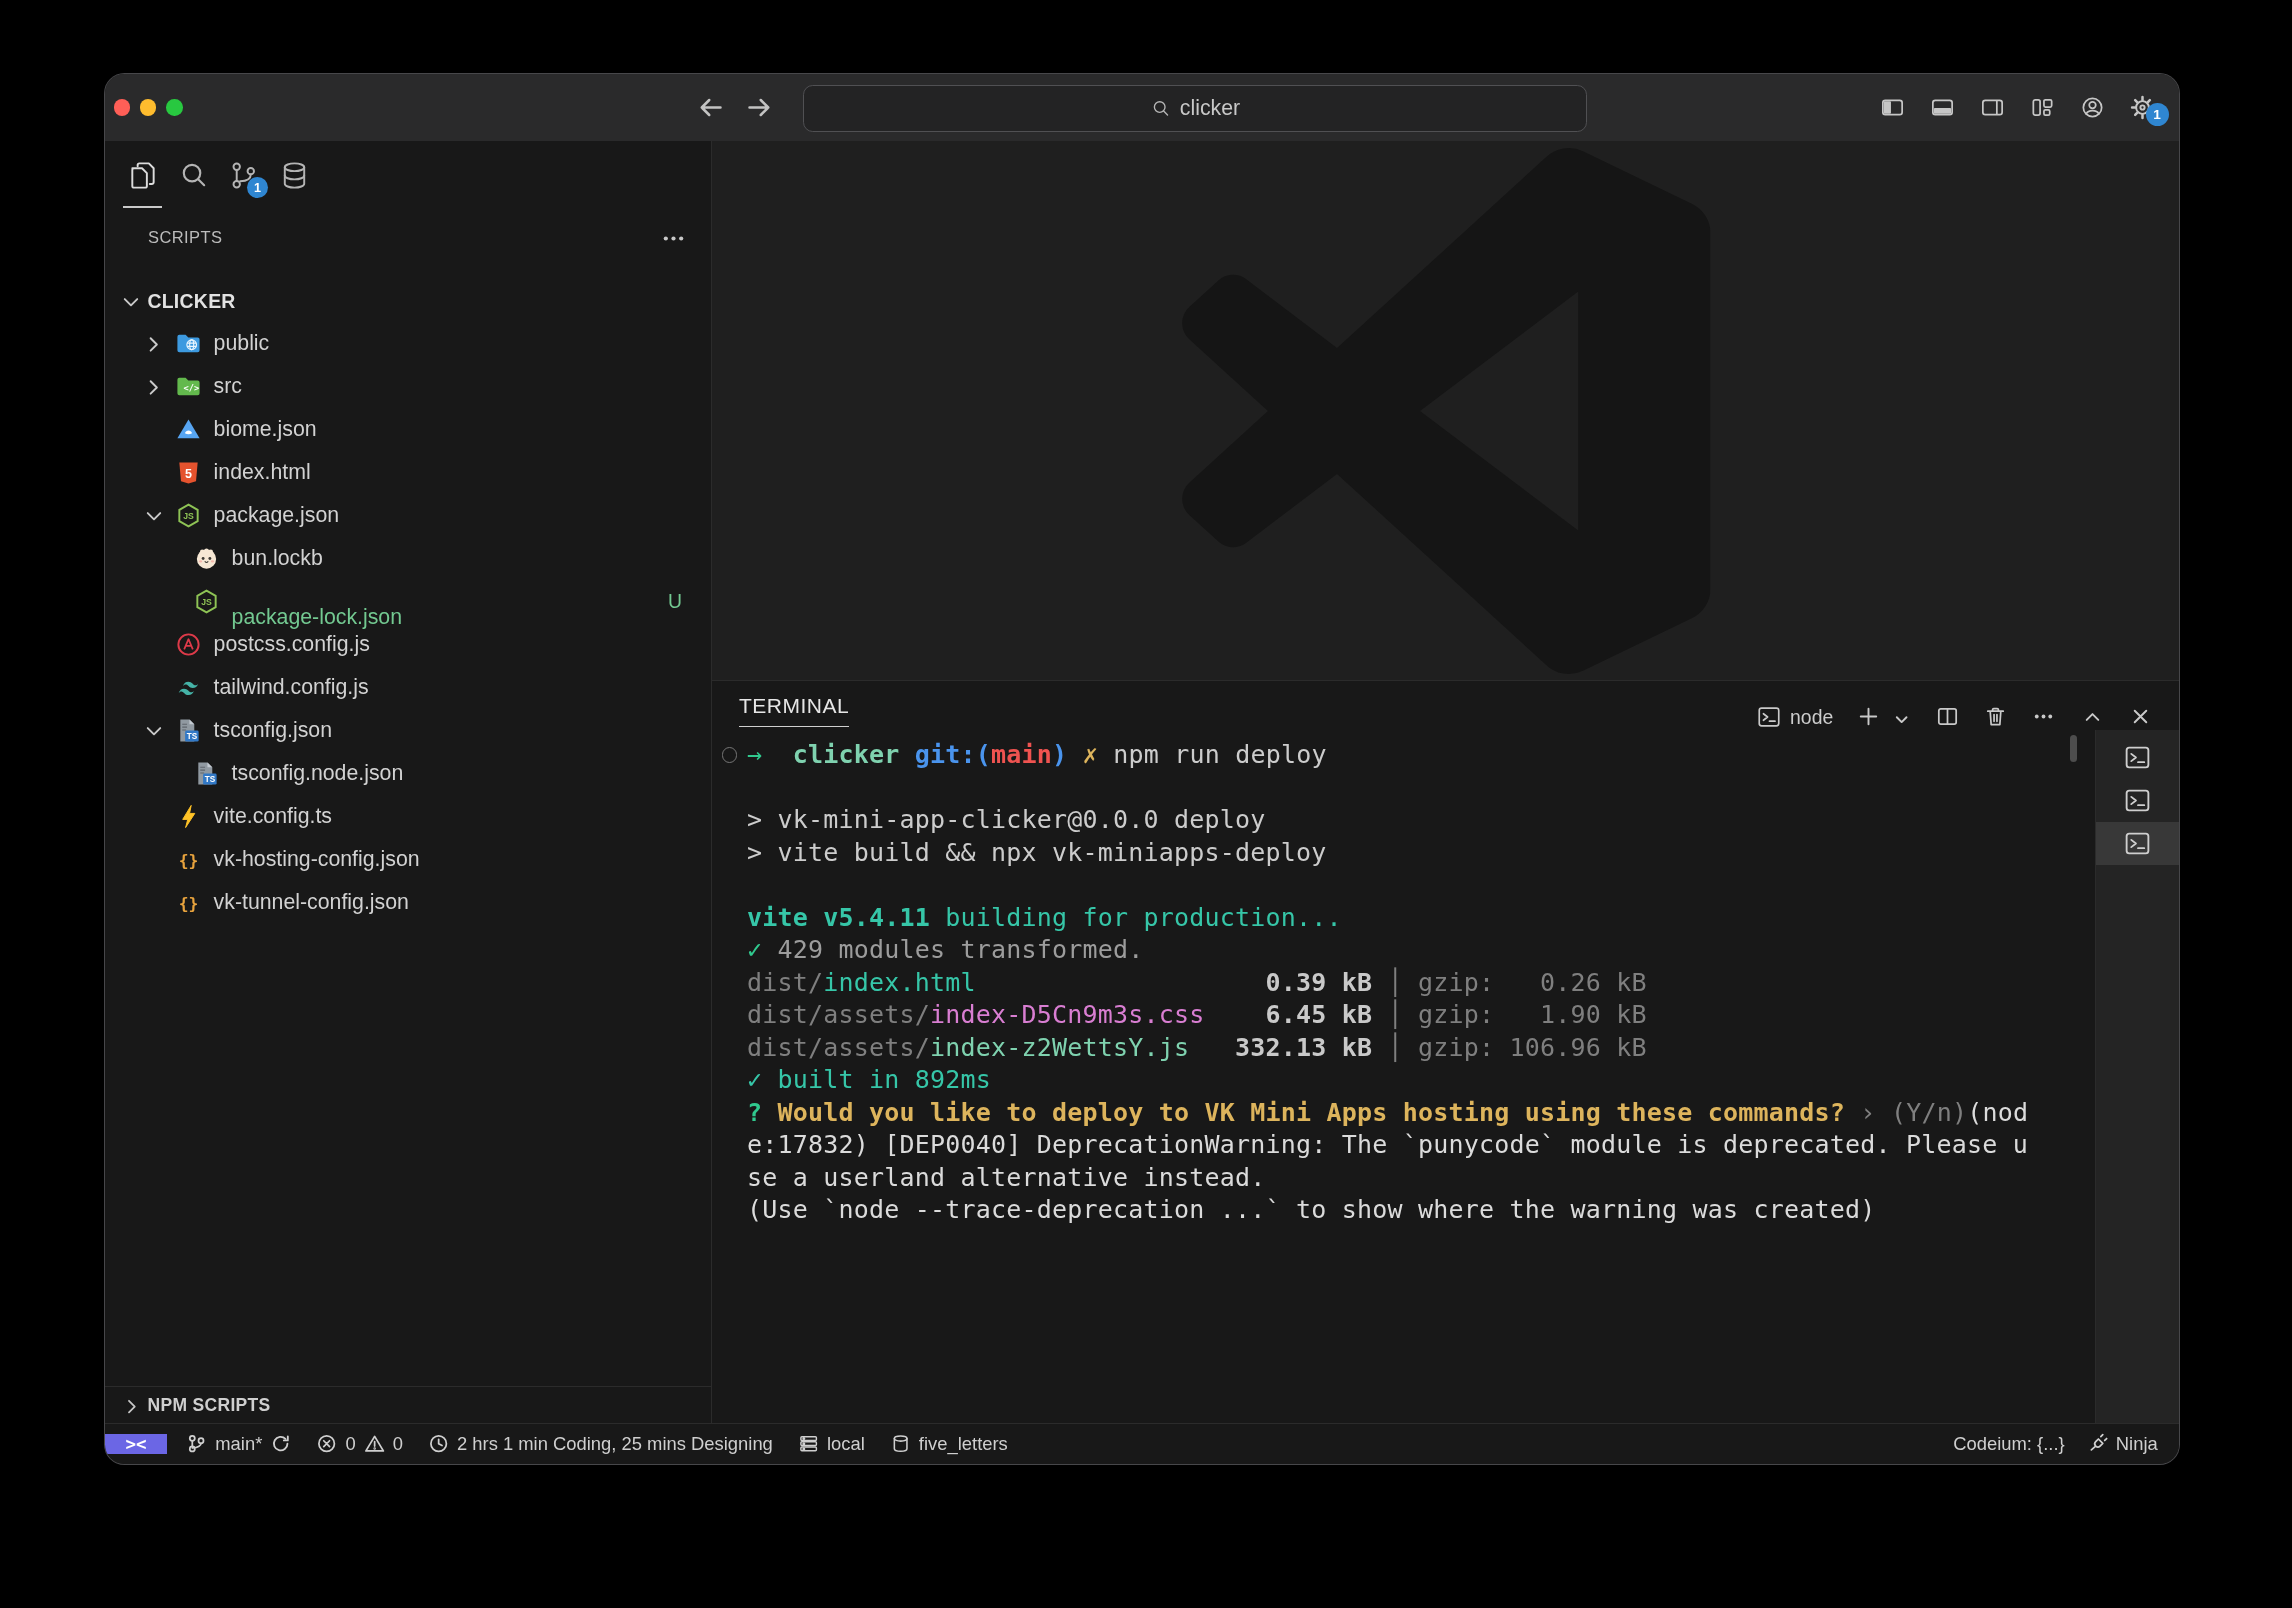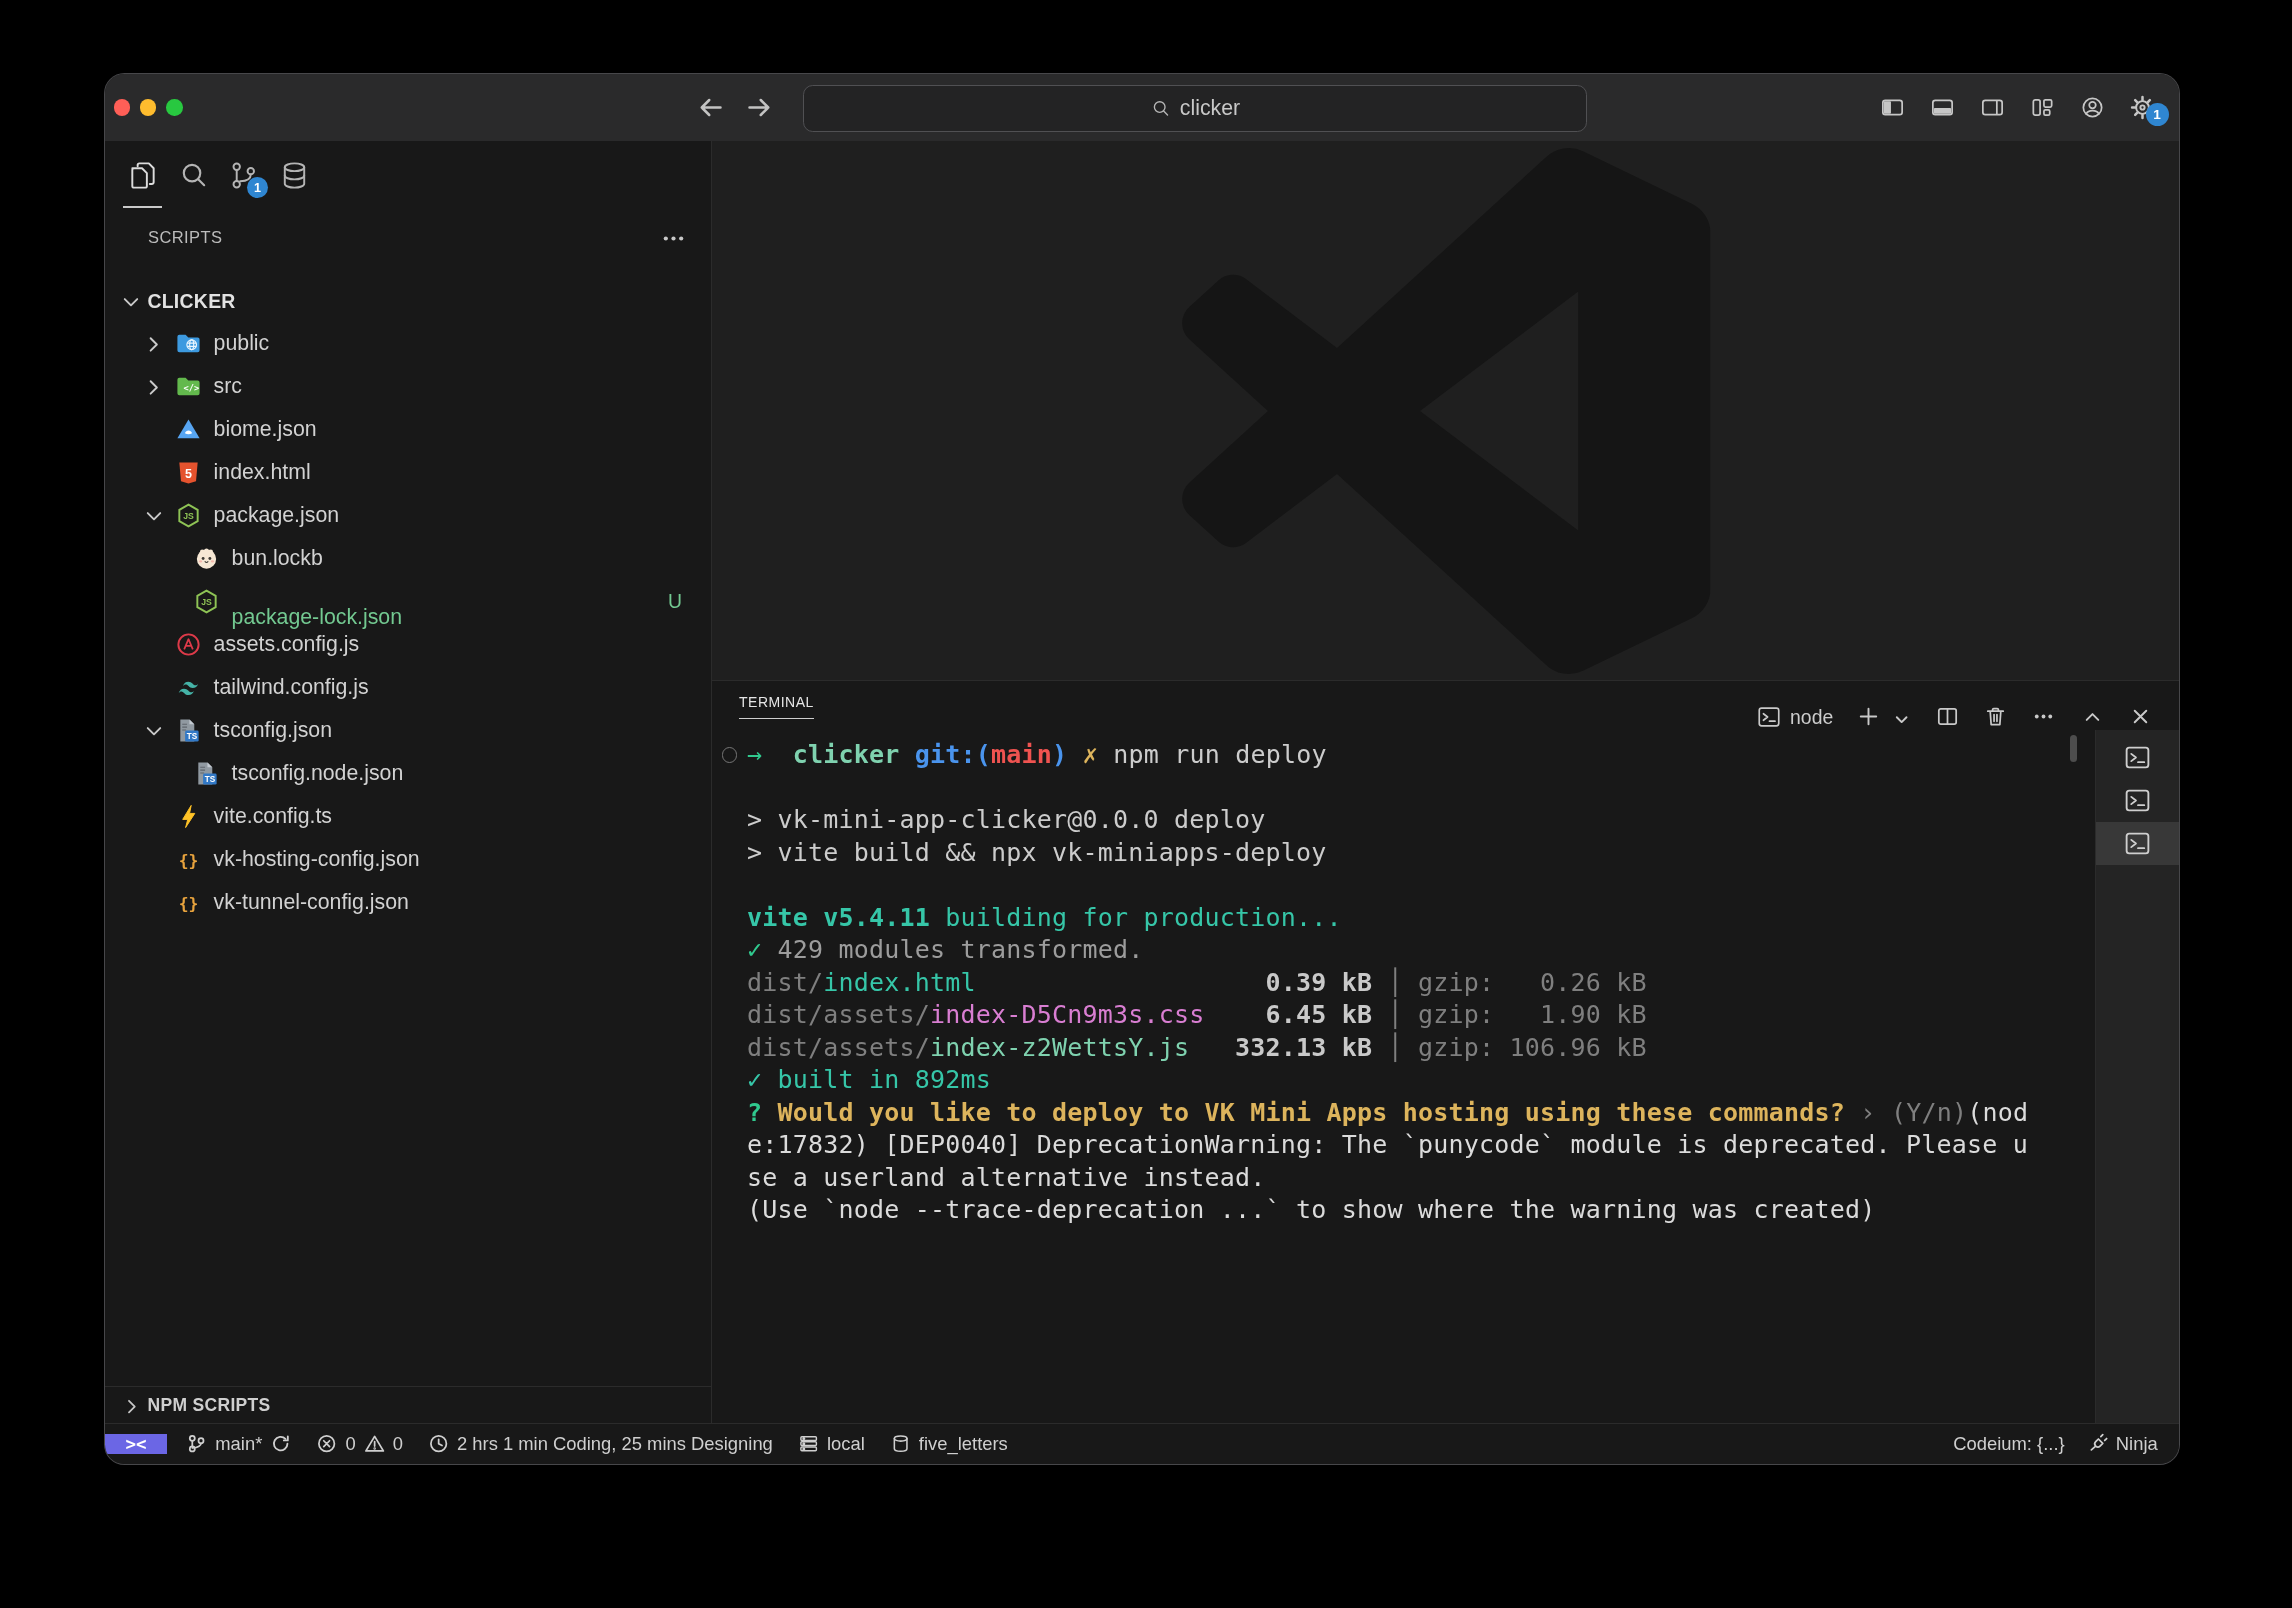--- a/index.html
+++ b/index.html
@@ -49,21 +49,21 @@
   .gitbadge{position:absolute;right:29px;font-size:19.4px;color:var(--untracked);}
   .bottom-section{position:absolute;left:0;right:0;bottom:0;height:37px;border-top:1px solid #2b2b2b;
                   display:flex;align-items:center;padding-left:15.5px;}
   .bottom-section .chev{width:21.3px;height:21.3px;color:#c6c6c6;margin-right:5.8px;}
   .bottom-label{font-size:17.5px;font-weight:bold;color:#cfcfcf;letter-spacing:0.3px;}
   
   .editor{position:absolute;left:607px;top:67px;right:0;height:539px;background:#1f1f1f;}
   .watermark{position:absolute;left:50%;top:50%;transform:translate(-50%,-50%);width:529px;height:529px;}
   
   .panel{position:absolute;left:607px;top:606px;right:0;bottom:40px;background:#181818;border-top:1px solid #2b2b2b;}
-  .term-tab{position:absolute;left:27px;top:12.6px;font-size:14px;color:#e6e6e6;letter-spacing:0.5px;
+  .term-tab{position:absolute;left:27px;top:12.6px;font-size:21px;color:#e6e6e6;letter-spacing:0.5px;
             padding-bottom:8.7px;border-bottom:1.9px solid #cfcfcf;}
   .term-actions{position:absolute;right:25px;top:0;height:49px;display:flex;align-items:flex-end;gap:21.3px;color:#c9c9c9;}
   .term-actions .icn{width:27px;height:27px;}
   .shellgrp{display:flex;align-items:center;gap:7.8px;}
   .shellgrp .icn{width:26px;height:26px;}
   .shell-label{font-size:19.4px;color:#cccccc;}
   .t-deco{position:absolute;left:9.7px;top:66px;width:13.6px;height:13.6px;border:1.9px solid #767676;border-radius:50%;}
   .t-lines{position:absolute;left:35px;top:58px;right:116px;
            font-family:"DejaVu Sans Mono","Liberation Mono",monospace;
            font-size:25px;line-height:32.5px;letter-spacing:0.2px;white-space:pre;color:var(--t-fg);}
@@ -337,21 +337,21 @@
           <span class="gitbadge">U</span>
         </div>
         <div class="trow" style="padding-left: 37px;">
           <span class="chevslot"></span>
           <span class="icn fic">
             <svg viewBox="0 0 28 28" fill="none" stroke="#dd3a49">
               <circle cx="14" cy="14" r="10.5" stroke-width="2"></circle>
               <path d="M9.5 19 14 8.5 18.5 19M11.3 15.5h5.4" stroke-width="1.8" stroke-linejoin="round"></path>
             </svg>
           </span>
-          <span class="t-label">assets.config.js</span>
+          <span class="t-label">postcss.config.js</span>
         </div>
         <div class="trow" style="padding-left: 37px;">
           <span class="chevslot"></span>
           <span class="icn fic">
             <svg viewBox="0 0 28 28" fill="#45b3a7">
               <path d="M8.2 12.6c1-3 2.9-4.5 5.6-4.5 4 0 4.5 3 6.6 3.5 1.4.3 2.6-.2 3.6-1.6-1 3-2.9 4.5-5.6 4.5-4 0-4.5-3-6.6-3.5-1.4-.3-2.6.2-3.6 1.6Z"></path>
               <path d="M3.8 19.9c1-3 2.9-4.5 5.6-4.5 4 0 4.5 3 6.6 3.5 1.4.3 2.6-.2 3.6-1.6-1 3-2.9 4.5-5.6 4.5-4 0-4.5-3-6.6-3.5-1.4-.3-2.6.2-3.6 1.6Z"></path>
             </svg>
           </span>
           <span class="t-label">tailwind.config.js</span>

